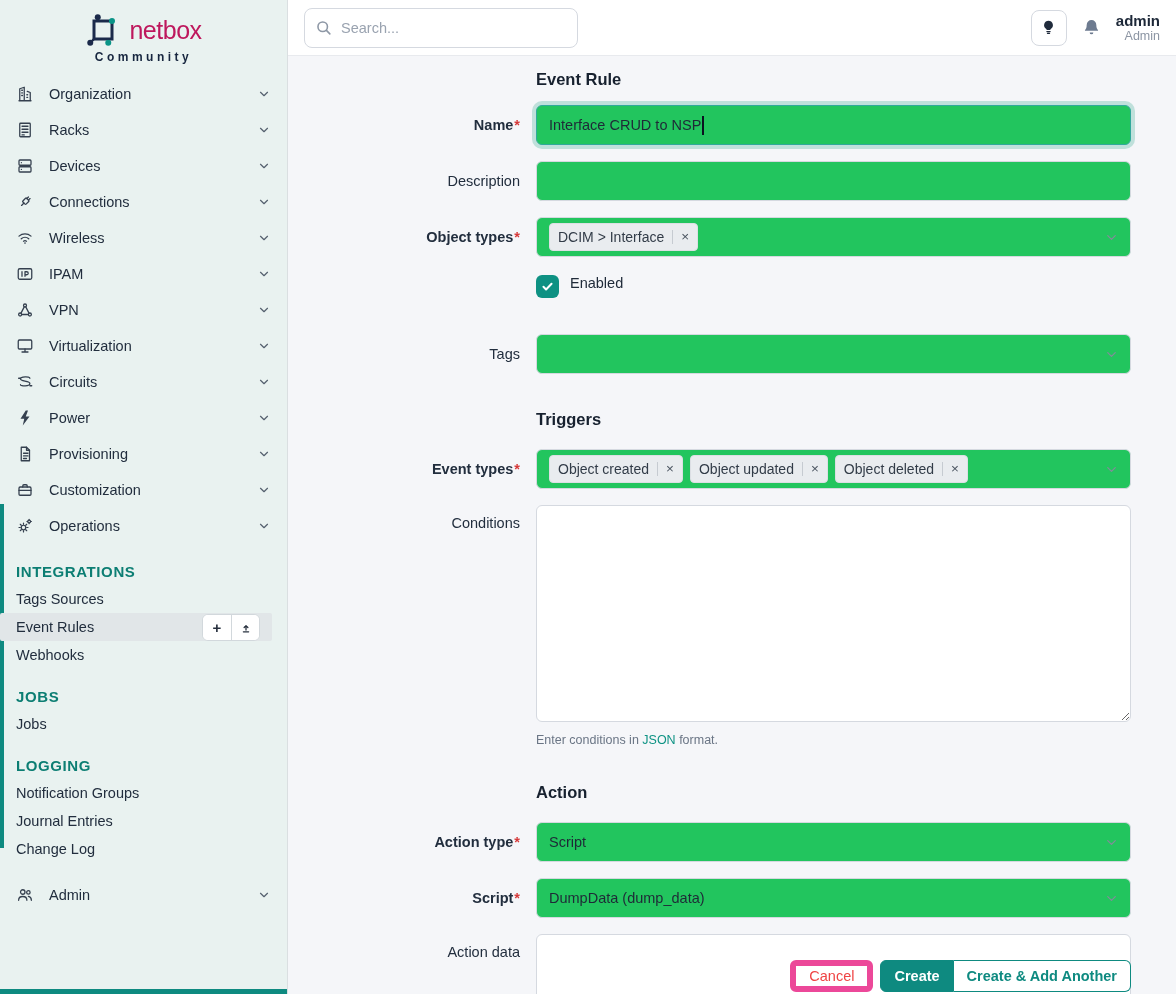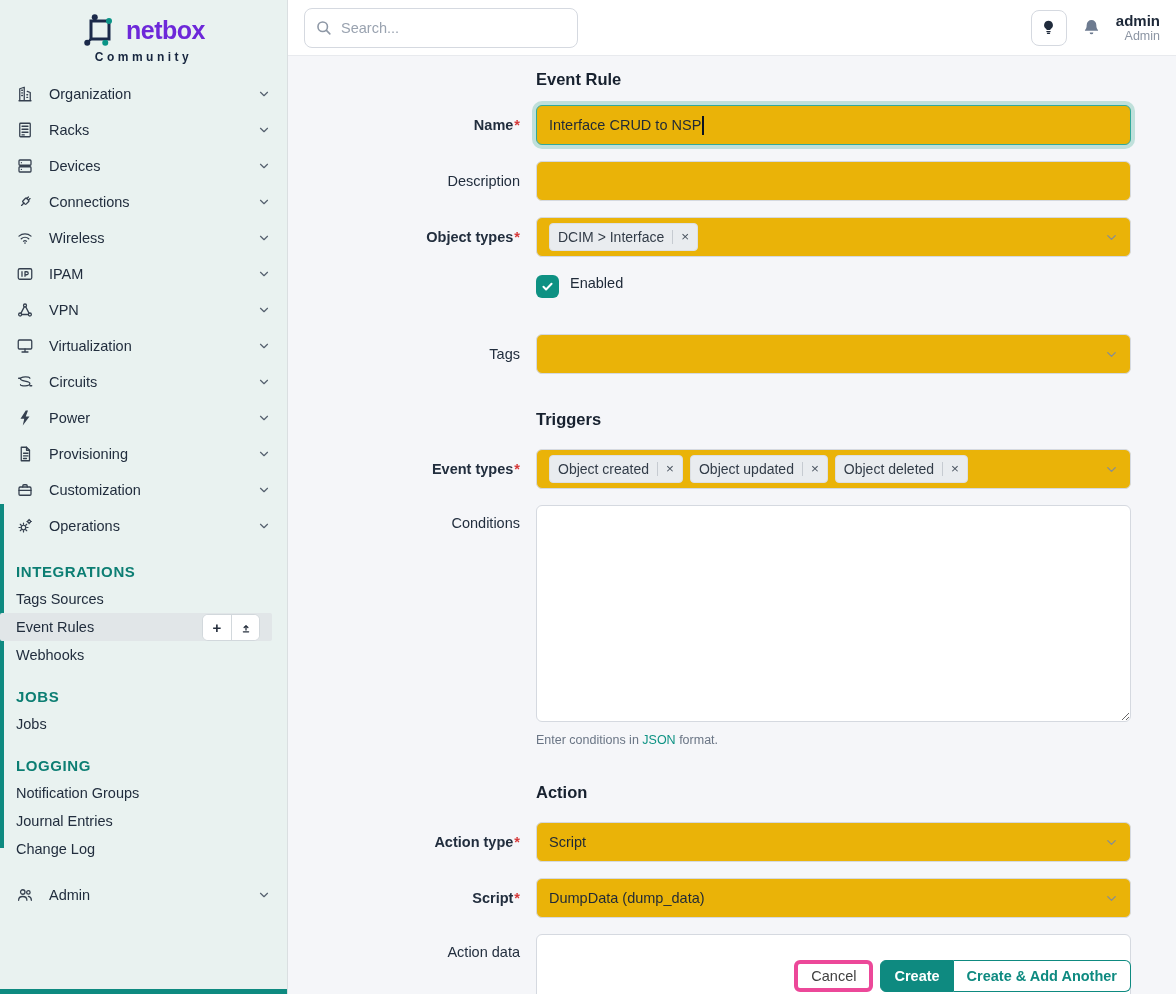--- a/index.html
+++ b/index.html
@@ -4,21 +4,21 @@
 <style>
   * { margin:0; padding:0; box-sizing:border-box; }
   html,body { width:1176px; height:994px; overflow:hidden; }
   body { font-family:"Liberation Sans", sans-serif; background:#f5f6f9; color:#1c2633; }
   .app { display:flex; width:1176px; height:994px; }
 
   
   .sidebar { position:relative; width:288px; height:994px; background:#e9f2f0;
              border-right:1px solid #dadfe1; flex:0 0 288px; overflow:hidden; }
   .brand { display:flex; align-items:center; justify-content:center; gap:8px; padding-top:12px; cursor:pointer; }
-  .brand-word { font-size:25px; font-weight:bold; color:#6d28d9; letter-spacing:-0.5px; }
+  .brand-word { font-size:25px; font-weight:normal; color:#be185d; letter-spacing:-0.5px; }
   .brand-sub { text-align:center; font-size:12px; font-weight:bold; color:#17263f; letter-spacing:3.5px; margin-top:2px; }
 
   .nav { margin-top:12px; }
   .nav-item { display:flex; align-items:center; height:36px; padding:0 16px; color:#222e3e;
               font-size:14.5px; cursor:pointer; }
   .nav-item .nicon { width:20px; height:20px; color:#35404f; display:flex; align-items:center; }
   .nav-item .nlabel { flex:1; margin-left:13px; }
   .nav-item .chev { color:#55606e; display:flex; }
 
   .active-bar { position:absolute; left:0; top:504px; width:4px; height:344px; background:#0e8a80; }
@@ -62,21 +62,21 @@
   .sec-heading.spaced { margin-top:36px; margin-bottom:20px; }
   .frow { display:grid; grid-template-columns:232px 595px; column-gap:16px; margin-bottom:16px;
           align-items:center; }
   .frow.top { align-items:start; }
   .flabel { text-align:right; font-size:14.5px; color:#222e3e; padding-top:0; }
   .frow.top .flabel { padding-top:10px; }
   .flabel.req { font-weight:bold; }
   .req-star { color:#d63939; font-weight:bold; margin-left:1px; }
   .fctl { position:relative; }
 
-  .tb, .sel { width:100%; height:40px; background:#eab308; border:1px solid #d5d9e0; border-radius:6px;
+  .tb, .sel { width:100%; height:40px; background:#22c55e; border:1px solid #d5d9e0; border-radius:6px;
               font-size:14.5px; color:#1f2937; padding:0 12px; display:flex; align-items:center;
               font-family:"Liberation Sans", sans-serif; }
   input.tb { outline:none; }
   .tb.focused { border:1px solid #31a99b; box-shadow:0 0 0 4px #bfe0db; }
   .caret { display:inline-block; width:1.5px; height:19px; background:#0b1220; margin-left:1px;
            vertical-align:middle; }
   .sel { cursor:pointer; padding-right:50px; }
   .sel .chev-dn { position:absolute; right:12px; top:13px; color:#828c9a; }
   .pill { display:inline-flex; align-items:center; background:#e9ecef; border:1px solid #dcdfe4;
           border-radius:4px; height:28px; padding:0 8px; font-size:14px; color:#323c48; margin-right:7px; }
@@ -89,21 +89,21 @@
   textarea.ta { width:100%; background:#fff; border:1px solid #d5d9e0; border-radius:6px;
                 font-size:14.5px; color:#1f2937; padding:8px 12px; resize:vertical;
                 font-family:"Liberation Sans", sans-serif; outline:none; }
   .hint { margin-top:7px; font-size:12.5px; color:#6a7585; }
   .hint a { color:#0e9384; text-decoration:none; cursor:pointer; }
 
   
   .footer-btns { position:absolute; right:45px; bottom:2px; display:flex; align-items:center; z-index:5; }
   .btn { height:32px; font-size:14.5px; font-family:"Liberation Sans", sans-serif; cursor:pointer;
          display:flex; align-items:center; padding:0 13px; }
-  .btn-cancel { background:#fff; color:#404040; border:4px solid #ec4899; border-radius:6px; margin-right:7px; }
+  .btn-cancel { background:#fff; color:#ef4444; border:6px solid #ec4899; border-radius:6px; margin-right:7px; }
   .btn-create { background:#0e8a80; color:#fff; border:1px solid #0e8a80; border-radius:6px 0 0 6px; font-weight:bold;}
   .btn-create-add { background:#fff; color:#0e8a80; border:1px solid #0e8a80; border-left:none;
                     border-radius:0 6px 6px 0; font-weight:bold; }
   svg { display:block; }
 </style>
 </head>
 <body>
 
 <div class="app">
 

